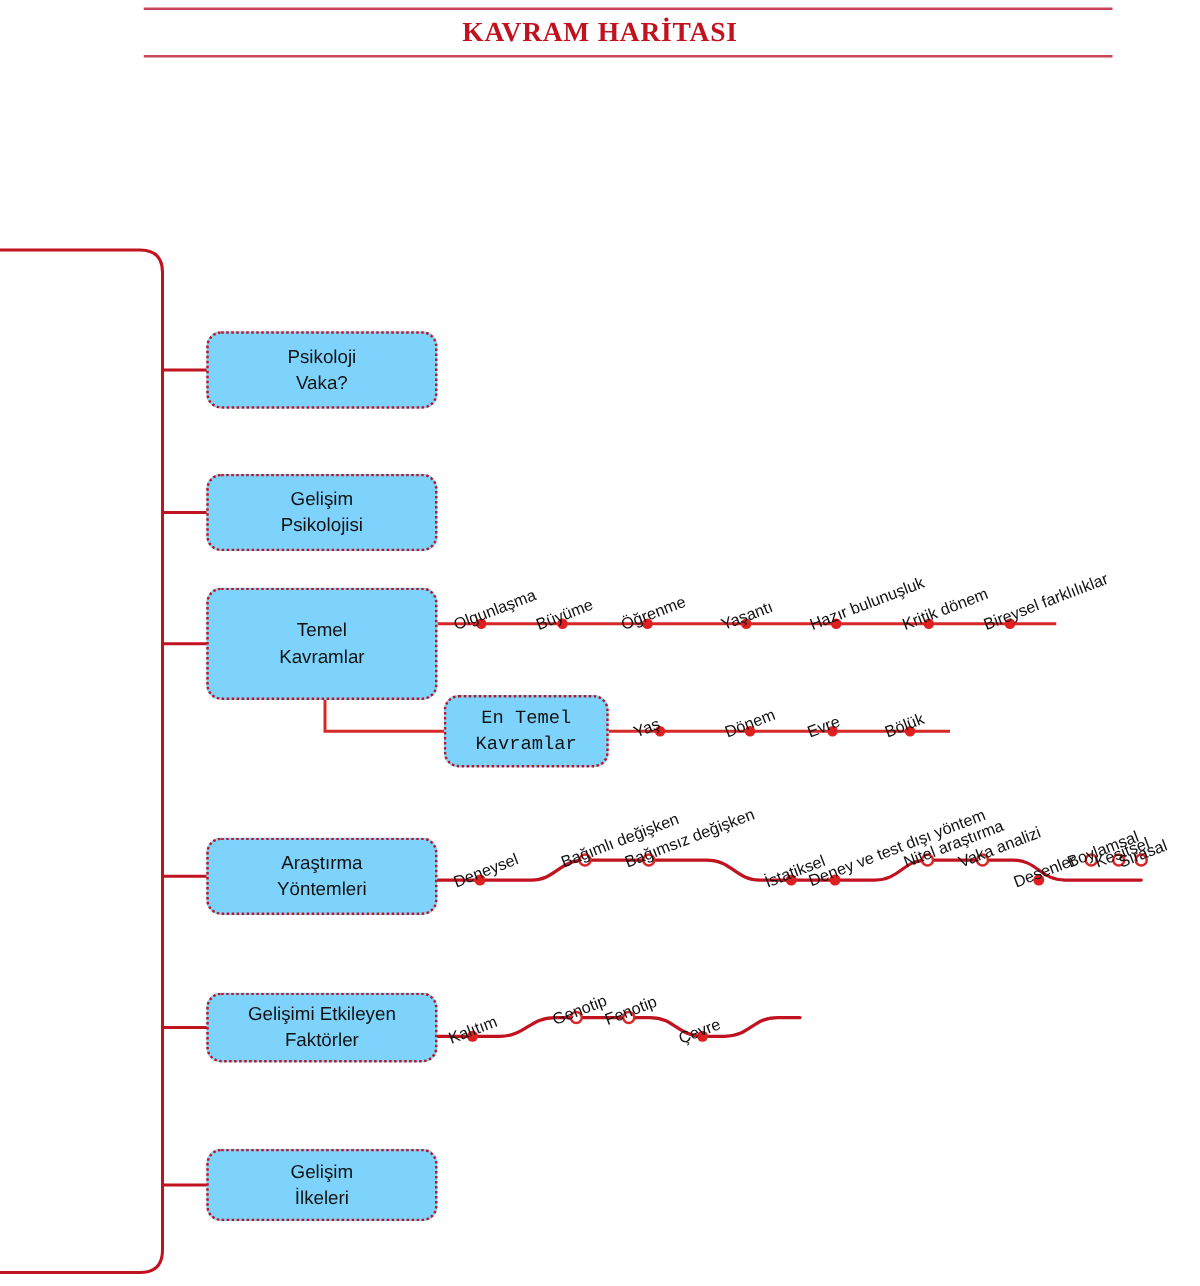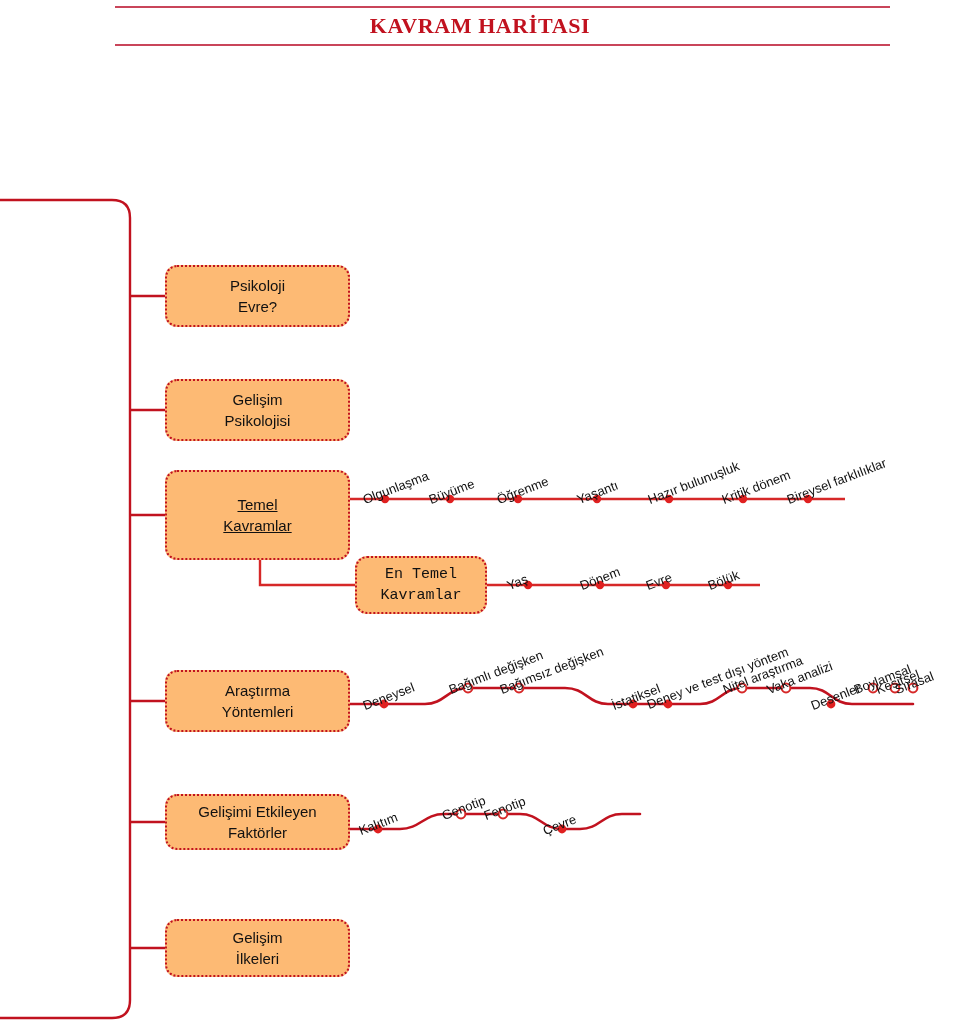--- a/index.html
+++ b/index.html
@@ -48,21 +48,21 @@
     color: #c1121f;
     line-height: 28px;
     white-space: nowrap;
   }
 
   
   .node-box {
     position: absolute;
     border: 2px dotted #c1121f;
     border-radius: 12px;
-    background: #fdba74;
+    background: #7dd3fc;
     box-sizing: border-box;
     display: flex;
     flex-direction: column;
     align-items: center;
     justify-content: center;
     color: #111111;
     font-size: 15px;
     line-height: 21px;
     text-align: left;
     padding: 4px 8px;
@@ -159,29 +159,29 @@
              C 600 829 602 814 622 814
              L 640 814" fill="none" stroke="#c1121f" stroke-width="2.6" stroke-linecap="round"></path>
     <circle cx="378" cy="829" r="4.4" fill="#e02020"></circle>
     <circle cx="461" cy="814" r="4.4" fill="#ffffff" stroke="#d62828" stroke-width="2"></circle>
     <circle cx="503" cy="814" r="4.4" fill="#ffffff" stroke="#d62828" stroke-width="2"></circle>
     <circle cx="562" cy="829" r="4.4" fill="#e02020"></circle>
   </svg>
 
   <div class="node-box" style="left:165px; top:265px; width:185px; height:62px;">
     <span class="line">Psikoloji</span>
-    <span class="line">Evre?</span>
+    <span class="line">Vaka?</span>
   </div>
 
   <div class="node-box" style="left:165px; top:379px; width:185px; height:62px;">
     <span class="line">Gelişim</span>
     <span class="line">Psikolojisi</span>
   </div>
 
-  <div class="node-box" style="left:165px; top:470px; width:185px; height:90px;text-decoration:underline;">
+  <div class="node-box" style="left:165px; top:470px; width:185px; height:90px;">
     <span class="line">Temel</span>
     <span class="line">Kavramlar</span>
   </div>
 
   <div class="node-box" style="left:355px; top:556px; width:132px; height:58px;font-family:Liberation Mono, monospace;">
     <span class="line">En Temel</span>
     <span class="line">Kavramlar</span>
   </div>
 
   <div class="node-box" style="left:165px; top:794px; width:185px; height:56px;">

